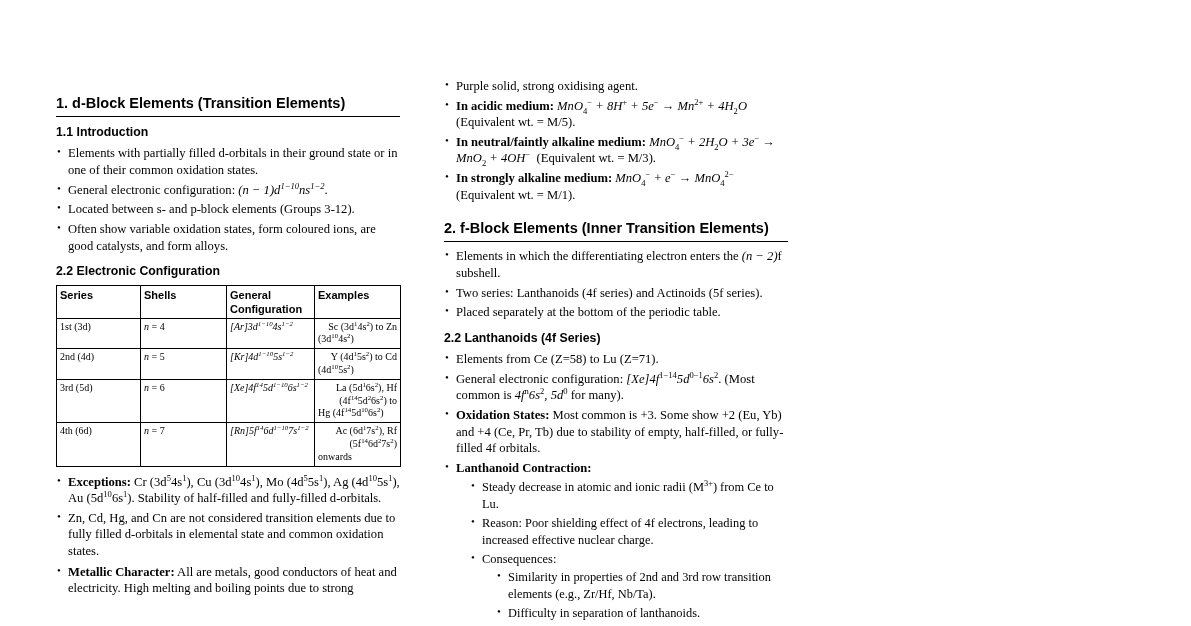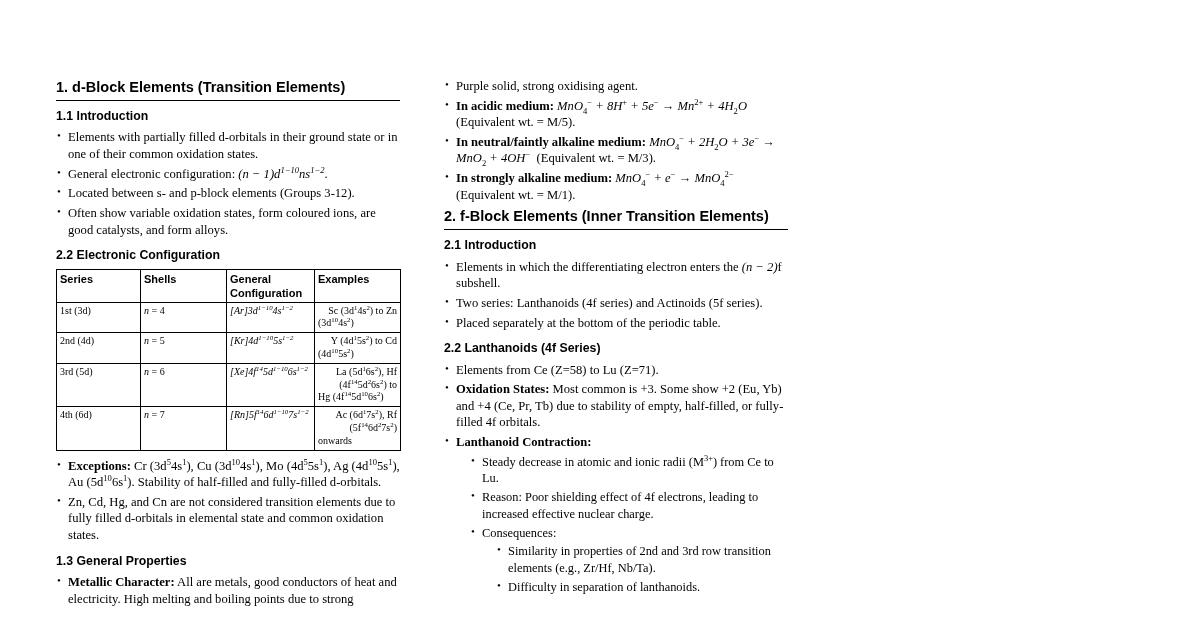--- a/index.html
+++ b/index.html
@@ -27,21 +27,21 @@
     align-items: flex-start;
   }
   .col {
     width: 344px;
     flex: 0 0 344px;
   }
   h1.sec {
     font-family: "Liberation Sans", sans-serif;
     font-size: 14.5px;
     font-weight: bold;
-    margin: 0 0 6px 0;
+    margin: 16px 0 6px 0;
     padding-bottom: 4px;
     border-bottom: 1.6px solid #000;
     line-height: 1.25;
   }
   h2.sub {
     font-family: "Liberation Sans", sans-serif;
     font-size: 12.3px;
     font-weight: bold;
     margin: 10px 0 5px 0;
     line-height: 1.25;
@@ -187,51 +187,50 @@
               </td>
           </tr>
         </tbody>
       </table>
 
       <ul>
         <li><b>Exceptions:</b> Cr (3d<sup>5</sup>4s<sup>1</sup>), Cu (3d<sup>10</sup>4s<sup>1</sup>), Mo (4d<sup>5</sup>5s<sup>1</sup>), Ag (4d<sup>10</sup>5s<sup>1</sup>), Au (5d<sup>10</sup>6s<sup>1</sup>). Stability of half-filled and fully-filled d-orbitals.</li>
         <li>Zn, Cd, Hg, and Cn are not considered transition elements due to fully filled d-orbitals in elemental state and common oxidation states.</li>
       </ul>
 
-      <h2 class="sub">1.3 General Properties</h2>
 
       <ul>
         <li><b>Metallic Character:</b><span> All are metals, good conductors of heat and electricity. High melting and boiling points due to strong</span></li>
       </ul>
 
     </div>
 
     <div class="col">
 
       <ul>
         <li>Purple solid, strong oxidising agent.</li>
         <li><b>In acidic medium:</b> <span class="m">MnO<sub class="mr">4</sub><sup class="mr">−</sup> + 8H<sup class="mr">+</sup> + 5e<sup class="mr">−</sup> → Mn<sup class="mr">2+</sup> + 4H<sub class="mr">2</sub>O</span> (Equivalent wt. = M/5).</li>
         <li><b>In neutral/faintly alkaline medium:</b> <span class="m">MnO<sub class="mr">4</sub><sup class="mr">−</sup> + 2H<sub class="mr">2</sub>O + 3e<sup class="mr">−</sup> → MnO<sub class="mr">2</sub> + 4OH<sup class="mr">−</sup></span> &nbsp;(Equivalent wt. = M/3).</li>
         <li><b>In strongly alkaline medium:</b> <span class="m">MnO<sub class="mr">4</sub><sup class="mr">−</sup> + e<sup class="mr">−</sup> → MnO<sub class="mr">4</sub><sup class="mr">2−</sup></span> (Equivalent wt. = M/1).</li>
       </ul>
 
       <h1 class="sec">2. f-Block Elements (Inner Transition Elements)</h1>
 
-      <h2 class="sub first">2.1 Introduction</h2>
 
       <ul>
         <li>Elements in which the differentiating electron enters the <span class="m">(n − 2)</span>f subshell.</li>
         <li>Two series: Lanthanoids (4f series) and Actinoids (5f series).</li>
         <li>Placed separately at the bottom of the periodic table.</li>
       </ul>
 
       <h2 class="sub">2.2 Lanthanoids (4f Series)</h2>
 
       <ul>
         <li>Elements from Ce (Z=58) to Lu (Z=71).</li>
+        <li>General electronic configuration: <span class="m">[Xe]4f<sup class="mr">1−14</sup>5d<sup class="mr">0−1</sup>6s<sup class="mr">2</sup></span>. (Most common is <span class="m">4f<sup class="mr">n</sup>6s<sup class="mr">2</sup>, 5d<sup class="mr">0</sup></span> for many).</li>
         <li><b>Oxidation States:</b><span> Most common is +3. Some show +2 (Eu, Yb) and +4 (Ce, Pr, Tb) due to stability of empty, half-filled, or fully-filled 4f orbitals.</span></li>
         <li>
           <b>Lanthanoid Contraction:</b>
           <ul class="lvl2">
             <li>Steady decrease in atomic and ionic radii (M<sup>3+</sup>) from Ce to Lu.</li>
             <li>Reason: Poor shielding effect of 4f electrons, leading to increased effective nuclear charge.</li>
             <li>
               <span>Consequences:</span>
               <ul class="lvl3">
                 <li>Similarity in properties of 2nd and 3rd row transition elements (e.g., Zr/Hf, Nb/Ta).</li>

